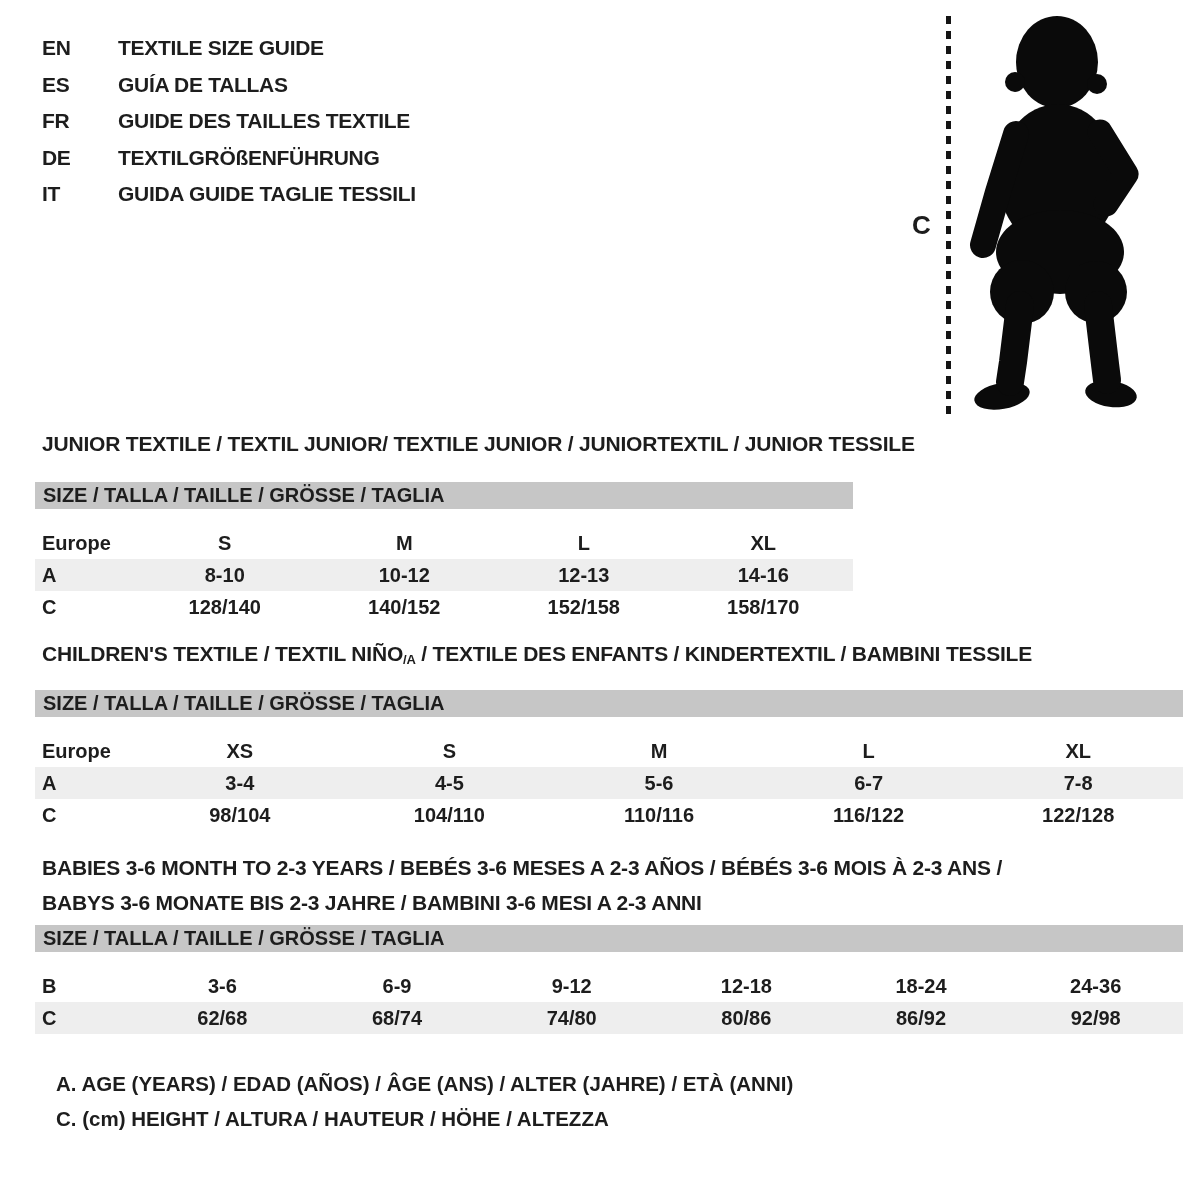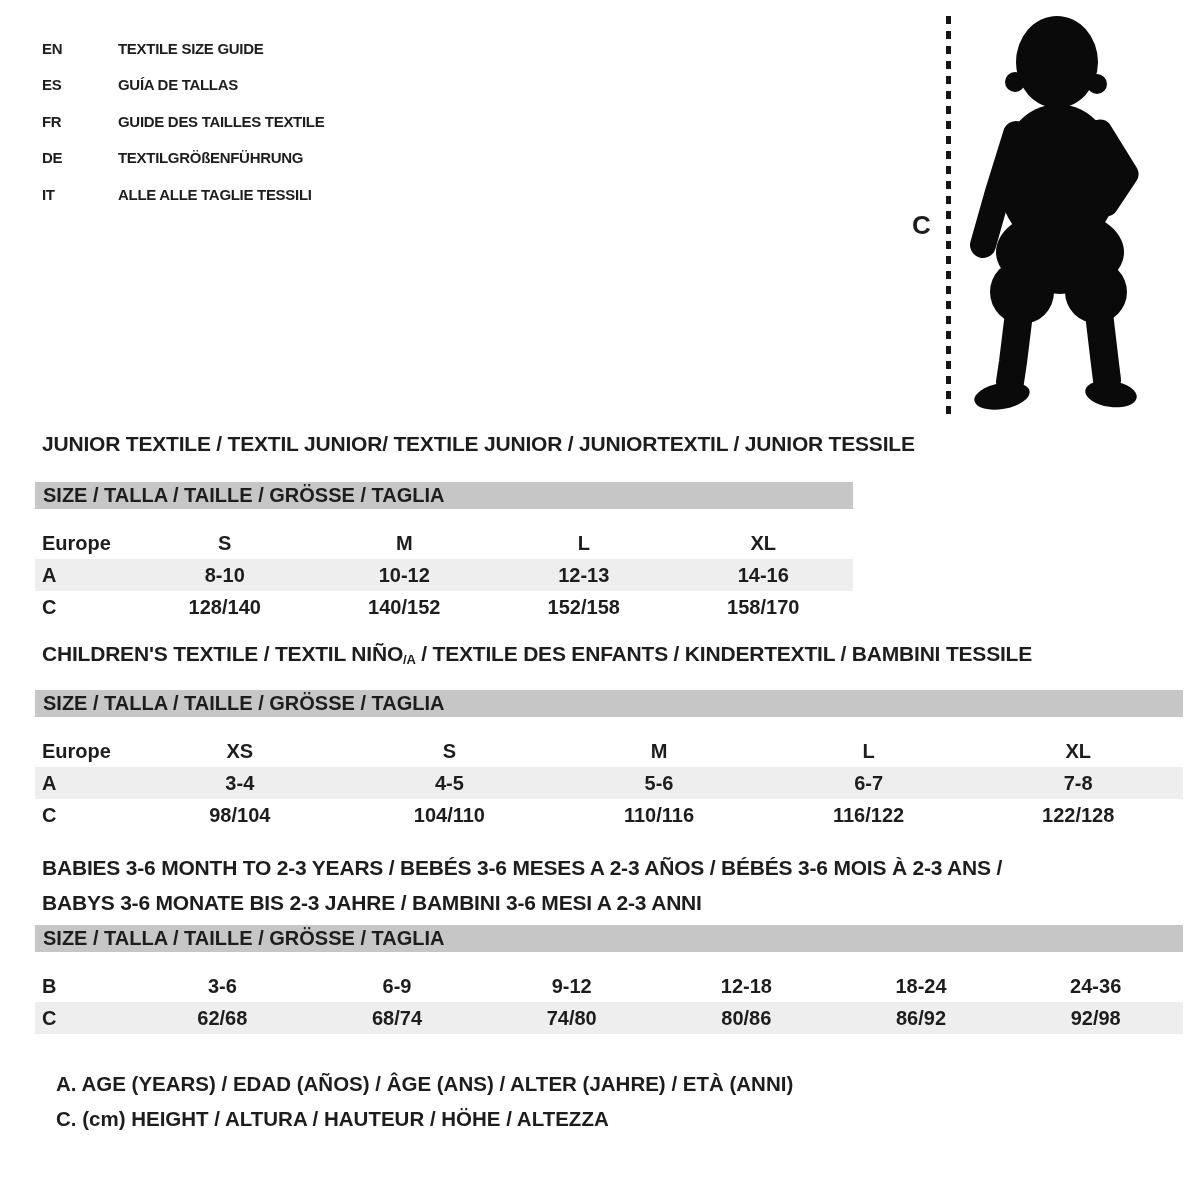--- a/index.html
+++ b/index.html
@@ -8,21 +8,21 @@
     position: relative;
     width: 1200px;
     height: 1200px;
     background: #ffffff;
     font-family: "Liberation Sans", sans-serif;
     font-weight: bold;
     color: #1d1d1d;
     overflow: hidden;
   }
   
-  .lang-list { position: absolute; left: 42px; top: 30px; font-size: 15px; letter-spacing: -0.3px; }
+  .lang-list { position: absolute; left: 42px; top: 30px; font-size: 21px; letter-spacing: -0.3px; }
   .lang-row { display: flex; height: 36.5px; align-items: center; white-space: nowrap; }
   .lang-code { width: 76px; }
   
   .measure-line {
     position: absolute; left: 946px; top: 16px; width: 5px; height: 400px;
     background: repeating-linear-gradient(to bottom, #141414 0px, #141414 8px, transparent 8px, transparent 15px);
   }
   .measure-label { position: absolute; left: 912px; top: 210px; font-size: 26px; }
   .toddler { position: absolute; left: 958px; top: 12px; }
   
@@ -62,21 +62,21 @@
     <div class="lang-row">
       <span class="lang-code">FR</span>
       <span class="lang-label">GUIDE DES TAILLES TEXTILE</span>
     </div>
     <div class="lang-row">
       <span class="lang-code">DE</span>
       <span class="lang-label">TEXTILGRÖßENFÜHRUNG</span>
     </div>
     <div class="lang-row">
       <span class="lang-code">IT</span>
-      <span class="lang-label">ALLE ALLE TAGLIE TESSILI</span>
+      <span class="lang-label">GUIDA GUIDE TAGLIE TESSILI</span>
     </div>
   </div>
 
   <div class="measure-line"></div>
   <div class="measure-label">C</div>
   <svg class="toddler" viewBox="0 0 195 400" width="195" height="400" aria-hidden="true">
     <g fill="#0a0a0a" stroke="none">
       <ellipse cx="99" cy="50" rx="41" ry="46"></ellipse>
       <circle cx="57" cy="70" r="10"></circle>
       <circle cx="139" cy="72" r="10"></circle>

